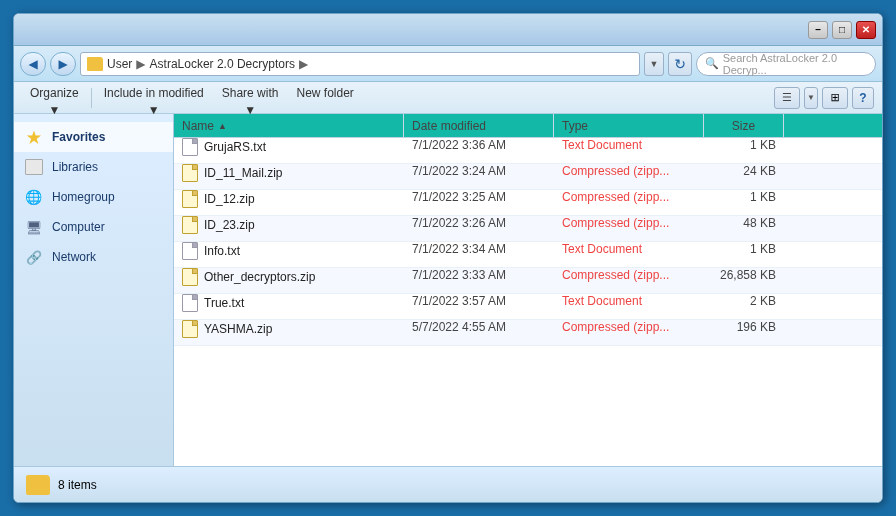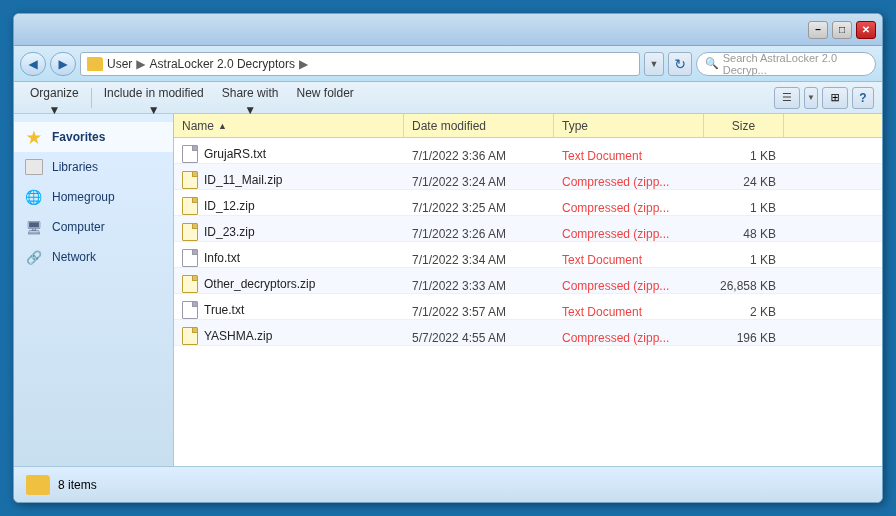--- a/index.html
+++ b/index.html
@@ -301,21 +301,21 @@
       background: white;
       overflow-y: auto;
       display: flex;
       flex-direction: column;
     }
     .file-list-header {
       display: flex;
       align-items: center;
       height: 24px;
       border-bottom: 1px solid #c0d0e0;
-      background: #fef9c3;
+      background: #14b8a6;
       flex-shrink: 0;
     }
     .col-header {
       padding: 0 8px;
       font-size: 12px;
       color: #444;
       border-right: 1px solid #c8d8e8;
       height: 100%;
       display: flex;
       align-items: center;
@@ -323,21 +323,21 @@
       user-select: none;
     }
     .col-name { width: 230px; }
     .col-date { width: 150px; }
     .col-type { width: 150px; }
     .col-size { width: 80px; justify-content: center; }
     .sort-arrow { margin-left: 4px; font-size: 9px; }
 
     .file-row {
       display: flex;
-      align-items: flex-end;
+      align-items: flex-start;
       height: 26px;
       border-bottom: 1px solid #e8f0f8;
       cursor: pointer;
     }
     .file-row:nth-child(even) { background: #f5f9ff; }
     .file-cell {
       padding: 0 8px;
       font-size: 12px;
       color: #222;
       display: flex;

